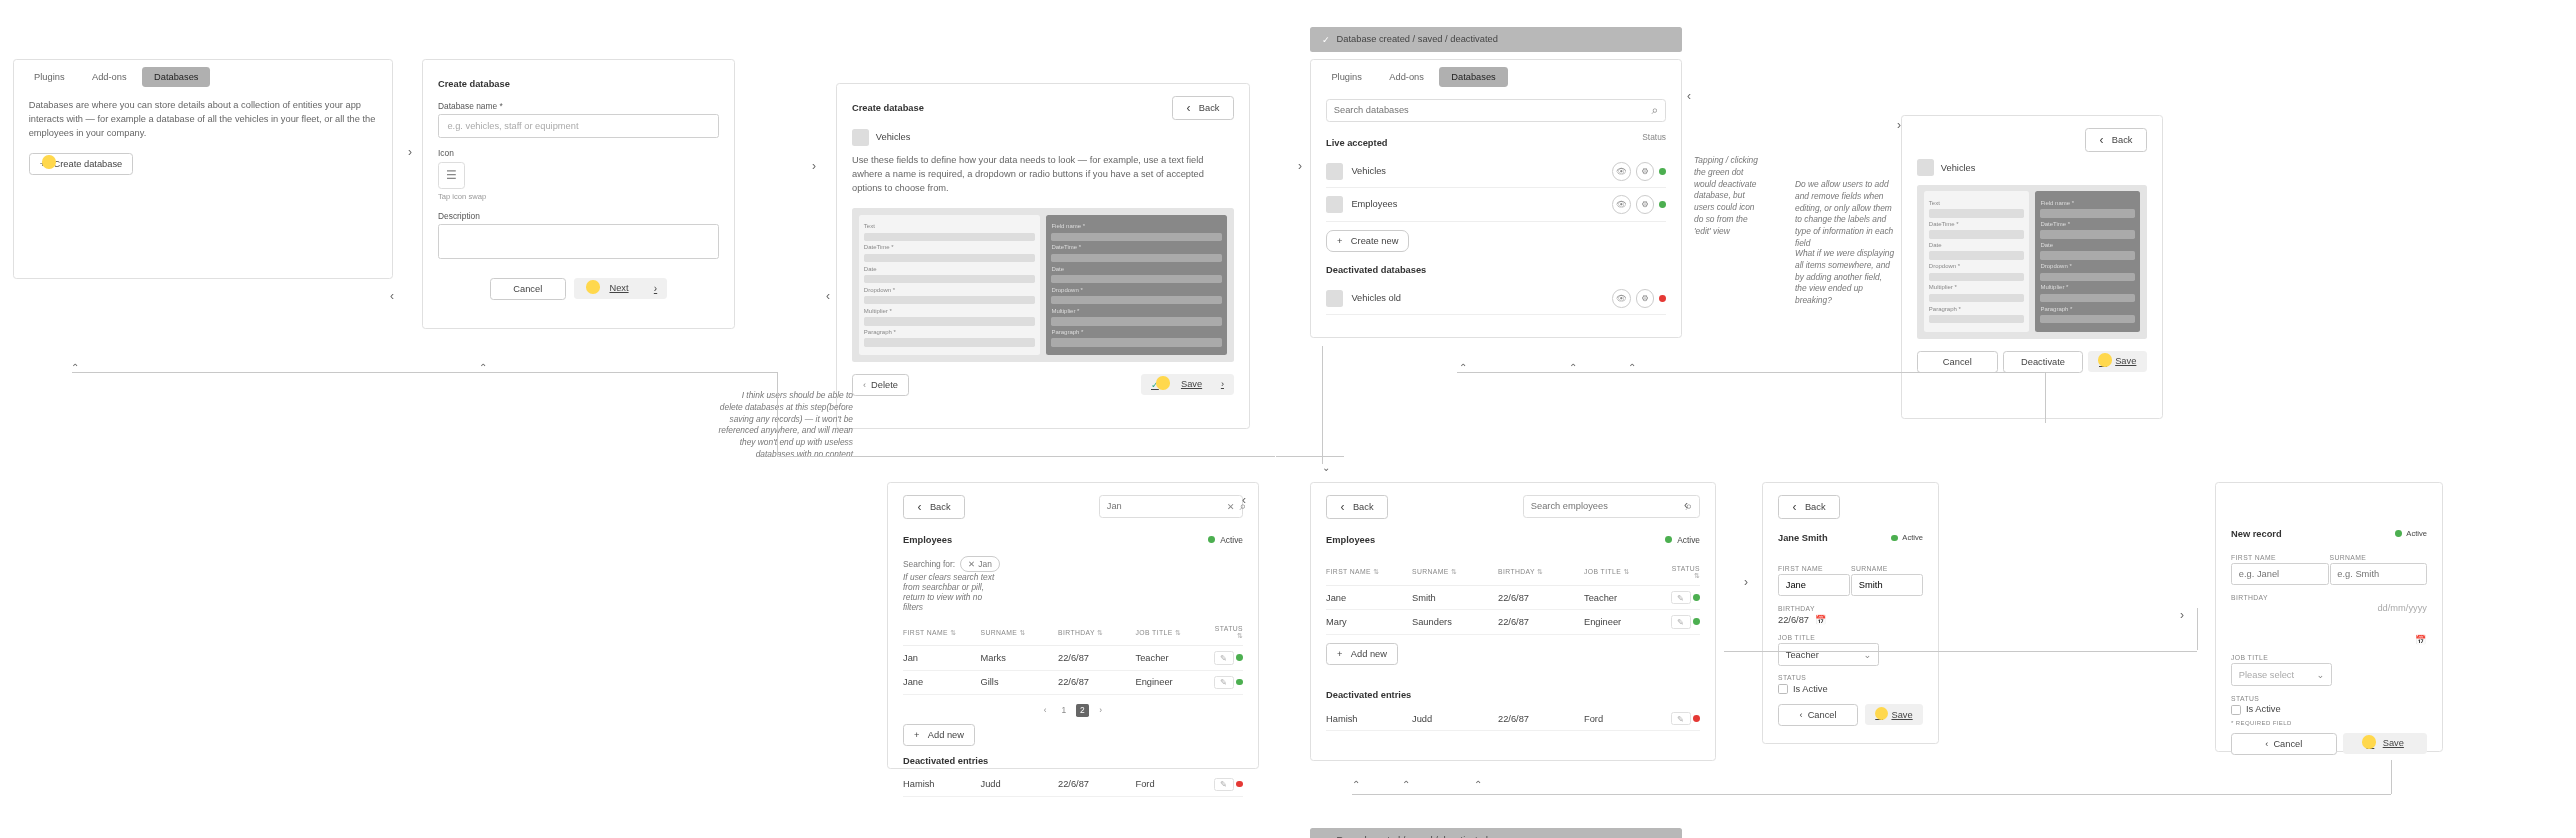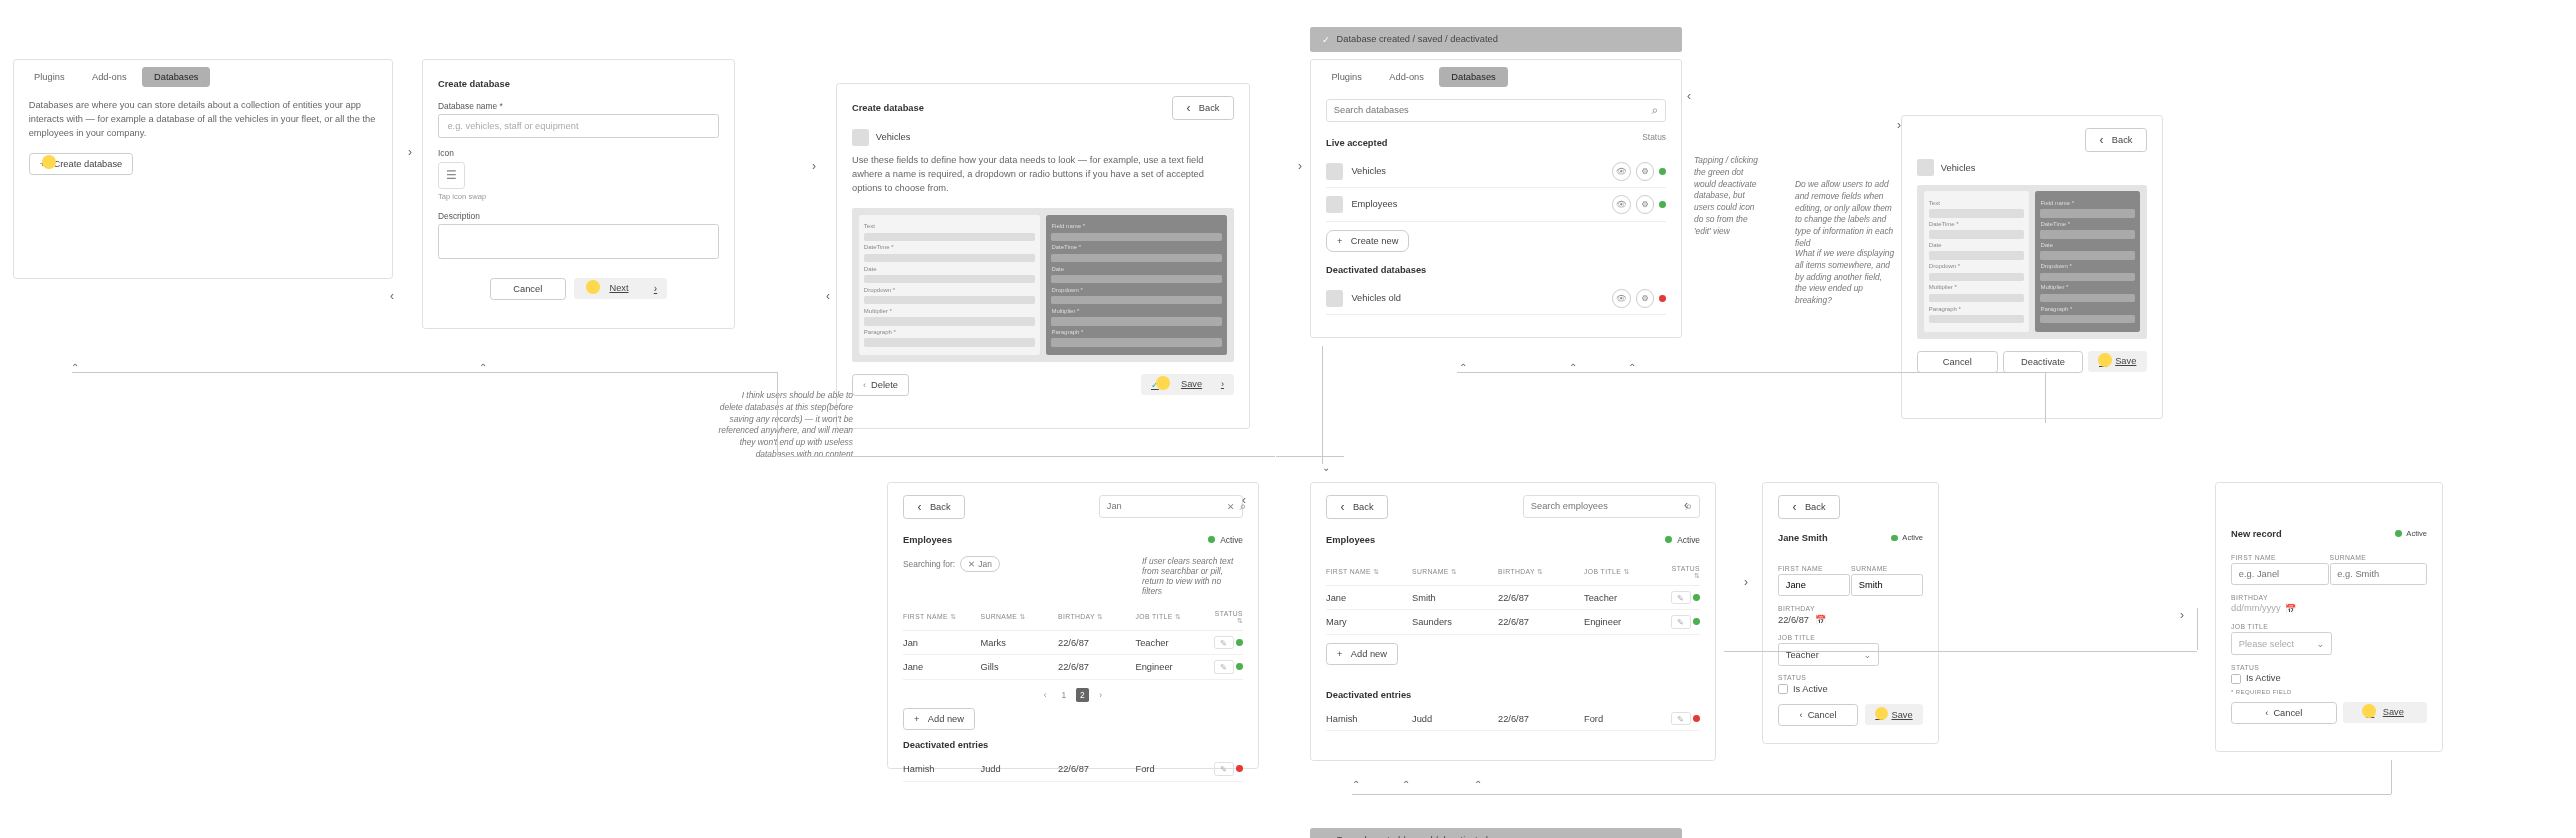--- a/index.html
+++ b/index.html
@@ -330,21 +330,21 @@
       <span style="color:#888; margin-right:5px;">✕</span>
       <span class="mag-icon"></span>
     </div>
     <div style="display:flex; justify-content:space-between; align-items:center;">
       <div class="section-title">Employees</div>
       <div style="font-size:8.4px; display:flex; align-items:center; gap:5px;">
           <span class="status-dot green"></span>
           <span>Active</span>
         </div>
     </div>
-    <div style="display:flex; justify-content:space-between; align-items:flex-start; font-size:8.4px; color:#777; margin:5px 0 8.4px 0;">
+    <div style="display:flex; justify-content:space-between; align-items:flex-start; font-size:8.4px; color:#777; margin:5px 0 8.4px 0;flex-direction:column;">
       <div style="display:flex; align-items:center; gap:5px;">
         <span>Searching for:</span>
         <span style="border:0.8px solid #ccc; border-radius:8.4px; padding:1.7px 6.8px; display:inline-flex; gap:3.4px;">✕ <span>Jan</span></span>
       </div>
       <div style="width:101px; font-style:italic;">If user clears search text from searchbar or pill, return to view with no filters</div>
     </div>
     <div class="table">
       <div class="th-row">
         <div class="col sort-ic">FIRST NAME</div>
         <div class="col sort-ic">SURNAME</div>
@@ -514,21 +514,21 @@
       <div>
         <span class="req-label">FIRST NAME</span>
         <input class="small-input" placeholder="e.g. Janel" style="">
       </div>
       <div>
         <span class="req-label">SURNAME</span>
         <input class="small-input" placeholder="e.g. Smith" style="">
       </div>
     </div>
     <span class="req-label">BIRTHDAY</span>
-    <div style="display:flex; gap:5px; align-items:flex-start; margin-bottom:8.4px;">
+    <div style="display:flex; gap:21px; align-items:flex-end; margin-bottom:8.4px;flex-direction:column;">
       <span style="font-size:9.3px; color:#aaa;">dd/mm/yyyy</span>
       <span style="color:#888;">📅</span>
     </div>
     <span class="req-label">JOB TITLE</span>
     <div class="select-box" style="margin-bottom:8.4px;">
         <span style="color:#aaa;">Please select</span>
         <span class="chev chev-down-icon"></span>
       </div>
     <span class="req-label">STATUS</span>
     <div style="font-size:9.3px; margin-bottom:5px;"><span class="checkbox"></span><span>Is Active</span></div>

